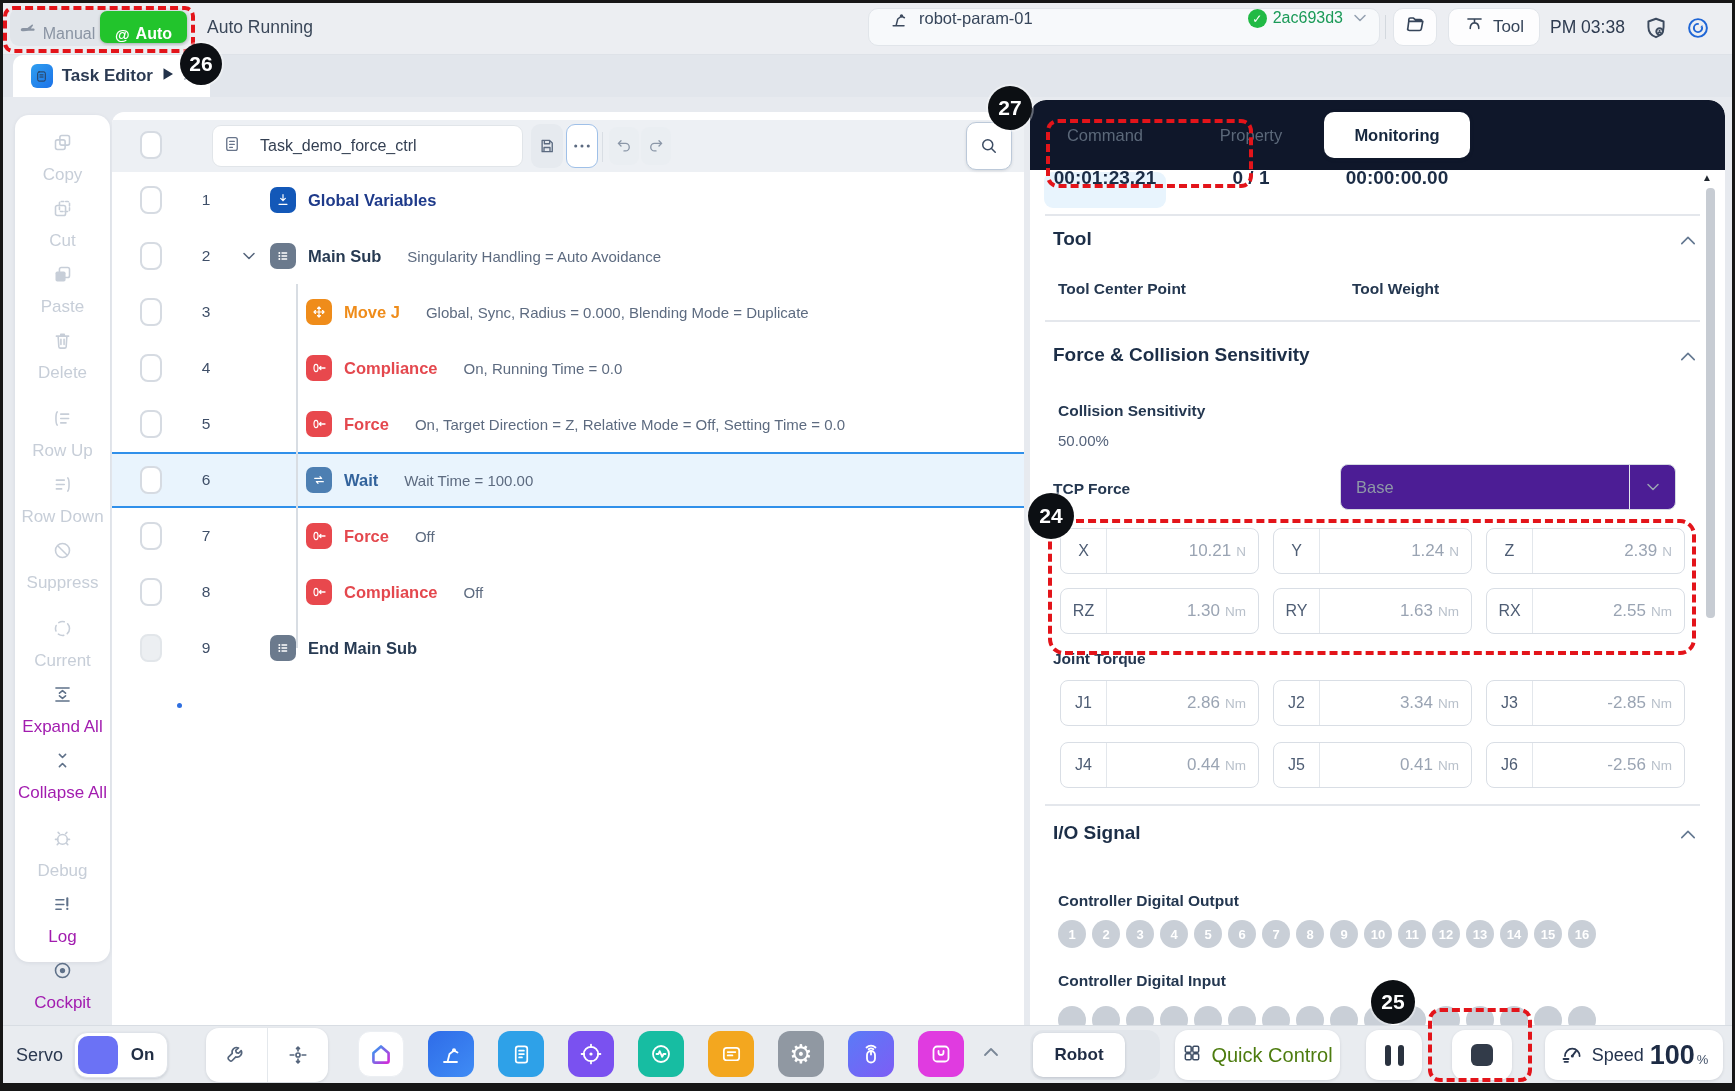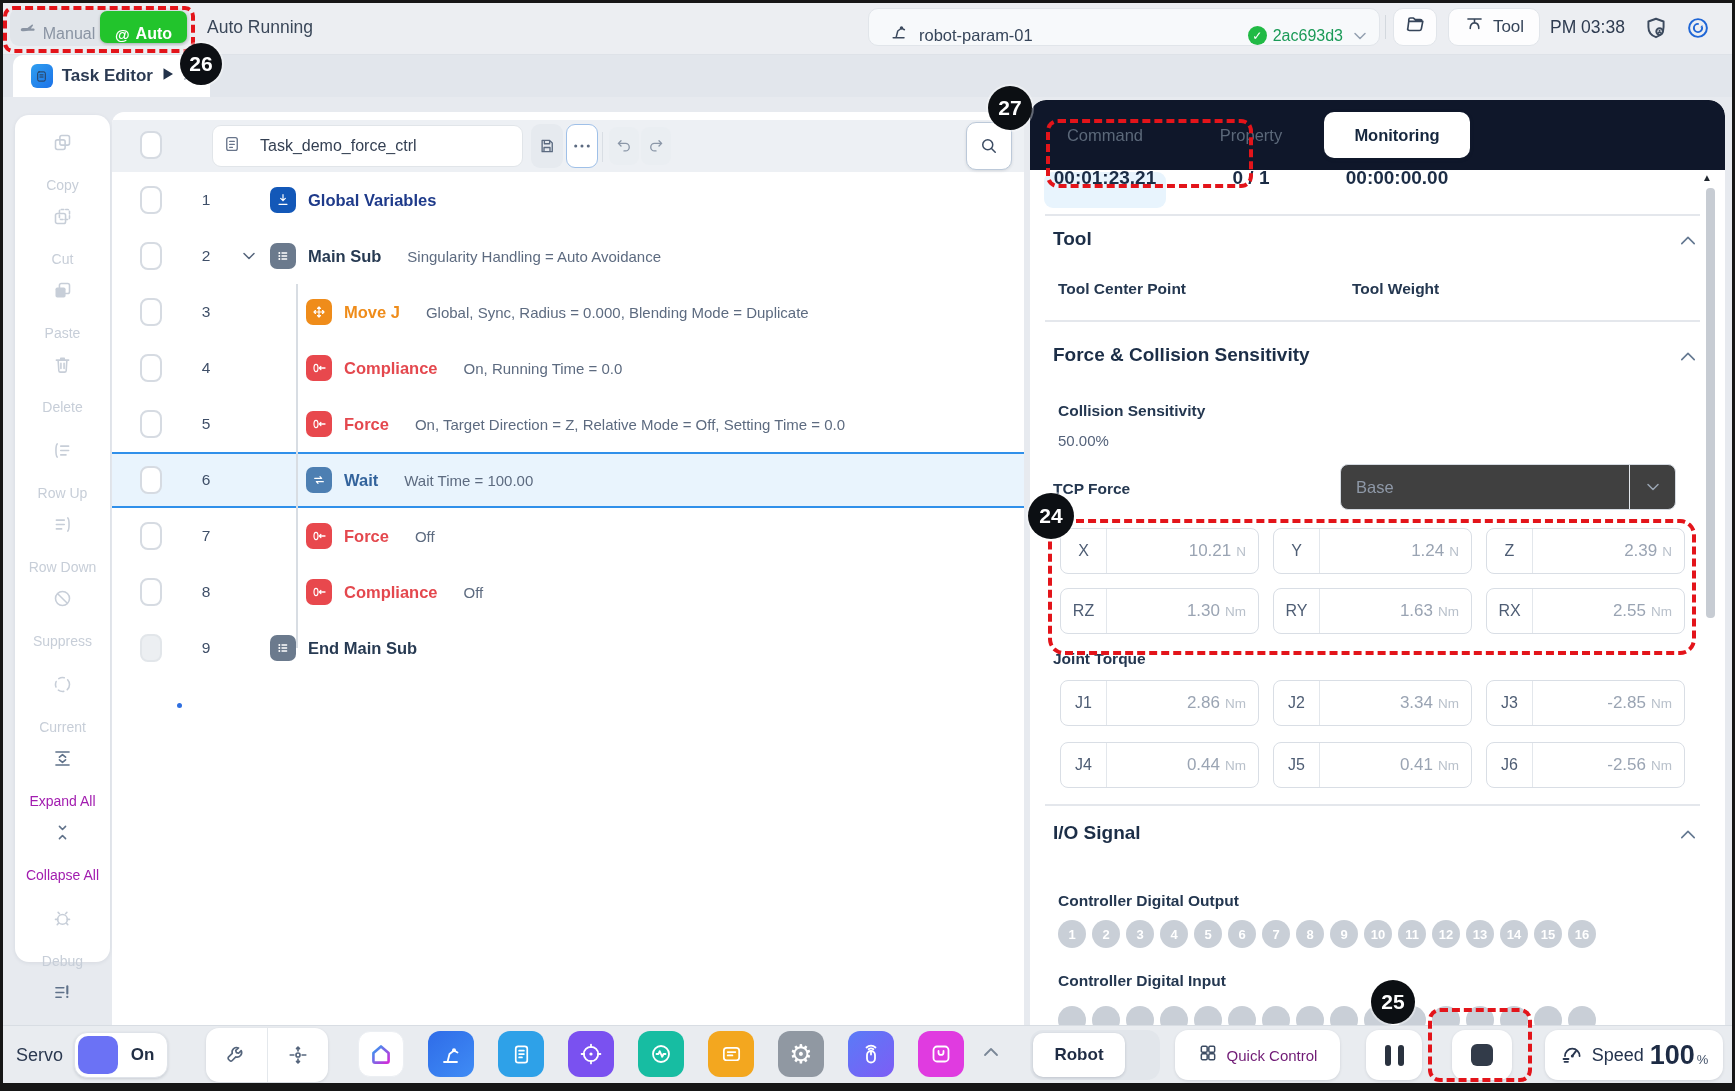--- a/index.html
+++ b/index.html
@@ -8,37 +8,37 @@
     font-family:"Liberation Sans",sans-serif;overflow:hidden;color:#2b3950}
   .frame{position:absolute;inset:0;border:3px solid #161616;border-bottom-width:8px;pointer-events:none;z-index:60}
   .ic{fill:none;stroke:currentColor;stroke-width:1.8;stroke-linecap:round;stroke-linejoin:round}
   
   .topbar{position:absolute;left:0;top:0;width:1735px;height:55px;background:#eceef2;border-bottom:1px solid #dee2e8}
   .modetoggle{position:absolute;left:10px;top:8px;width:180px;height:38px;background:#e1e5ea;border-radius:9px;display:flex;padding:3px}
   .seg{flex:1;display:flex;align-items:flex-end;justify-content:center;gap:6px;font-size:16px;color:#8a94a3;border-radius:7px}
   .seg.on{background:#22c42c;color:#fff;font-weight:bold;box-shadow:0 1px 3px rgba(0,0,0,.25)}
   .seg .at{font-size:15px;font-weight:bold}
   .statustxt{position:absolute;left:207px;top:0;height:55px;display:flex;align-items:center;font-size:17.5px;color:#3a4759}
-  .parampill{position:absolute;left:868px;top:8px;width:512px;height:38px;background:#f7f9fb;border:1px solid #e1e5ea;border-radius:10px;display:flex;align-items:flex-end;padding:0 12px 0 20px}
+  .parampill{position:absolute;left:868px;top:8px;width:512px;height:38px;background:#f7f9fb;border:1px solid #e1e5ea;border-radius:10px;display:flex;align-items:flex-start;padding:0 12px 0 20px}
   .parampill .nm{margin-left:10px;font-size:16.5px;color:#36455a}
   .okbadge{margin-left:auto;width:19px;height:19px;border-radius:50%;background:#21ba45;color:#fff;font-size:12px;display:flex;align-items:center;justify-content:center}
   .hash{margin-left:6px;font-size:16px;color:#1a9a57}
   .tdiv{position:absolute;left:1385px;top:15px;width:1px;height:24px;background:#d3d8de}
   .tbtn{position:absolute;top:8px;height:38px;background:#fdfdfe;border:1px solid #e1e5ea;border-radius:10px;display:flex;align-items:center;justify-content:center;gap:8px;color:#36455a}
   .timetxt{position:absolute;left:1550px;top:0;height:55px;display:flex;align-items:center;font-size:17.5px;color:#2e3b50}
   .topic{position:absolute;top:15px;color:#3c4a5e}
   
   .tabband{position:absolute;left:0;top:55px;width:1735px;height:42px;background:#e2e6ec}
   .edtab{position:absolute;left:13px;top:0;width:197px;height:42px;background:#fff;border-radius:10px 10px 0 0;display:flex;align-items:center;padding:0 14px 0 18px;gap:9px}
   .edtab .ttl{font-size:17px;font-weight:bold;color:#2b3a52;white-space:nowrap}
   .doctile{width:24px;height:24px;border-radius:6px;background:linear-gradient(135deg,#2f9ff0,#1c72e8);display:flex;align-items:center;justify-content:center}
   
   .sidebar{position:absolute;left:15px;top:115px;width:95px;height:847px;background:#fff;border-radius:14px;box-shadow:0 1px 4px rgba(30,40,60,.08);display:flex;flex-direction:column;align-items:stretch;padding:10px 0 6px}
   .sitem{display:flex;flex-direction:column;align-items:center;padding:7px 0 6px;color:#c7ced8}
-  .sitem .lb{font-size:14px;margin-top:20px;color:#c7ced8;text-align:center}
+  .sitem .lb{font-size:17px;margin-top:8px;color:#c7ced8;text-align:center}
   .sitem.en{color:#5f7189}
   .sitem.en .lb{color:#a21caf;font-weight:normal}
   .sdiv{height:1px;background:#e9ecf0;margin:6px 12px}
   
   .taskpanel{position:absolute;left:112px;top:112px;width:912px;height:913px;background:#fff;border-radius:12px 12px 0 0;overflow:hidden}
   .thstrip{position:absolute;left:0;top:8px;width:912px;height:52px;background:#edf0f4}
   .cbx{width:22px;height:28px;border:2px solid #d6dbe2;border-radius:8px;background:#fff}
   .cbx.dis{background:#eceff2;border-color:#e2e6ea}
   .nameinput{position:absolute;left:100px;top:5px;width:311px;height:42px;background:#fff;border:1px solid #e1e5e9;border-radius:9px;display:flex;align-items:center;padding:0 10px;gap:19px;color:#67748a}
   .nameinput .tx{font-size:16px;color:#333f52}
@@ -76,42 +76,42 @@
   .shead{position:absolute;left:23px;font-size:19px;font-weight:bold;color:#1c2e47}
   .schev{position:absolute;left:650px;color:#647891}
   .slab{position:absolute;font-size:15.5px;font-weight:bold;color:#243750}
   .sval{position:absolute;font-size:15px;color:#54627a}
   .frow{position:absolute;left:30px;width:625px;height:46px;display:flex;gap:14px}
   .field{flex:1;display:flex;height:46px;background:#fff;border:1.5px solid #d9dee5;border-radius:8px;overflow:hidden}
   .fax{width:46px;display:flex;align-items:center;justify-content:center;color:#4e5d74;font-size:16px;border-right:1.5px solid #e3e7ec}
   .fval{flex:1;display:flex;align-items:center;justify-content:flex-end;padding-right:12px}
   .fval b{font-weight:normal;color:#9aa4b3;font-size:17px}
   .fval i{font-style:normal;color:#b9c1cb;font-size:13.5px;margin-left:5px}
-  .dropdown{position:absolute;left:310px;top:364px;width:336px;height:46px;border:1.5px solid #d6dbe2;border-radius:8px;display:flex;overflow:hidden;background:#404040}
+  .dropdown{position:absolute;left:310px;top:364px;width:336px;height:46px;border:1.5px solid #d6dbe2;border-radius:8px;display:flex;overflow:hidden;background:#4c1d95}
   .dropdown .dv{flex:1;display:flex;align-items:center;padding-left:15px;font-size:16.5px;color:#8e98a7}
   .dropdown .dc{width:46px;border-left:1.5px solid #e3e7ec;display:flex;align-items:center;justify-content:center;color:#9aa5b2}
   .iorow{position:absolute;left:28px;display:flex;gap:6px}
   .circ{width:28px;height:28px;border-radius:50%;background:#c9cfd7;color:#fff;font-weight:bold;font-size:13px;display:flex;align-items:center;justify-content:center;flex:none}
   .sbthumb{position:absolute;left:676px;top:88px;width:9px;height:430px;background:#c7ccd3;border-radius:4px}
   .sbarrow{position:absolute;left:672px;top:72px;color:#20262e;font-size:10px}
   
   .bottombar{position:absolute;left:0;top:1025px;width:1735px;height:59px;background:#e9ecf0;border-top:1px solid #d8dde3}
   .servolab{position:absolute;left:16px;top:0;height:59px;display:flex;align-items:center;font-size:18px;color:#2b3950}
   .servotg{position:absolute;left:74px;top:6px;width:94px;height:46px;background:#fff;border:1px solid #dfe3e9;border-radius:13px;box-shadow:0 1px 3px rgba(30,40,60,.15);display:flex;align-items:center}
   .servoknob{width:40px;height:38px;margin-left:3px;border-radius:10px;background:#6b72f5}
   .servotg .st{flex:1;text-align:center;font-size:17px;font-weight:bold;color:#222f45}
   .toolsgrp{position:absolute;left:206px;top:2px;width:122px;height:54px;background:#fff;border-radius:13px;box-shadow:0 1px 3px rgba(30,40,60,.12);display:flex}
   .toolsgrp>div{flex:1;display:flex;align-items:center;justify-content:center;color:#55657c}
   .toolsgrp>div:first-child{border-right:1px solid #e4e8ec}
   .tile{position:absolute;top:5px;width:46px;height:46px;border-radius:12px;display:flex;align-items:center;justify-content:center;color:#fff}
   .barchev{position:absolute;left:982px;top:18px;color:#7a8797}
   .robotsw{position:absolute;left:1030px;top:4px;width:130px;height:50px;background:#e2e6eb;border-radius:13px}
   .robotsw .inner{position:absolute;left:3px;top:3px;width:92px;height:44px;background:#fff;border-radius:10px;box-shadow:0 1px 3px rgba(30,40,60,.18);display:flex;align-items:center;justify-content:center;font-size:17px;font-weight:bold;color:#1f2c44}
   .wbtn{position:absolute;top:4px;height:50px;background:#fff;border-radius:13px;box-shadow:0 1px 3px rgba(30,40,60,.12);display:flex;align-items:center;justify-content:center}
-  .qctxt{font-size:15px;color:#701a75;margin-left:9px}
+  .qctxt{font-size:20px;color:#4d7c0f;margin-left:9px}
   .pbar{width:6px;height:21px;background:#2a323f;border-radius:3px}
   .stopsq{width:22px;height:22px;background:#323b49;border-radius:6px}
   .spdtxt{font-size:18px;color:#24334d;margin:0 6px 0 8px}
   .spdval{font-size:27px;font-weight:bold;color:#1d2b44}
   .spdunit{font-size:13px;color:#44536b;margin:8px 0 0 2px}
   
   .annbox{position:absolute;border:4px dashed #e3141a;border-radius:12px;z-index:40;pointer-events:none}
   .annbadge{position:absolute;background:#0c0f13;border-radius:50%;color:#fff;font-weight:bold;font-size:21px;display:flex;align-items:center;justify-content:center;z-index:41;box-shadow:0 0 0 2px rgba(255,255,255,.35)}
 </style>
 </head>

